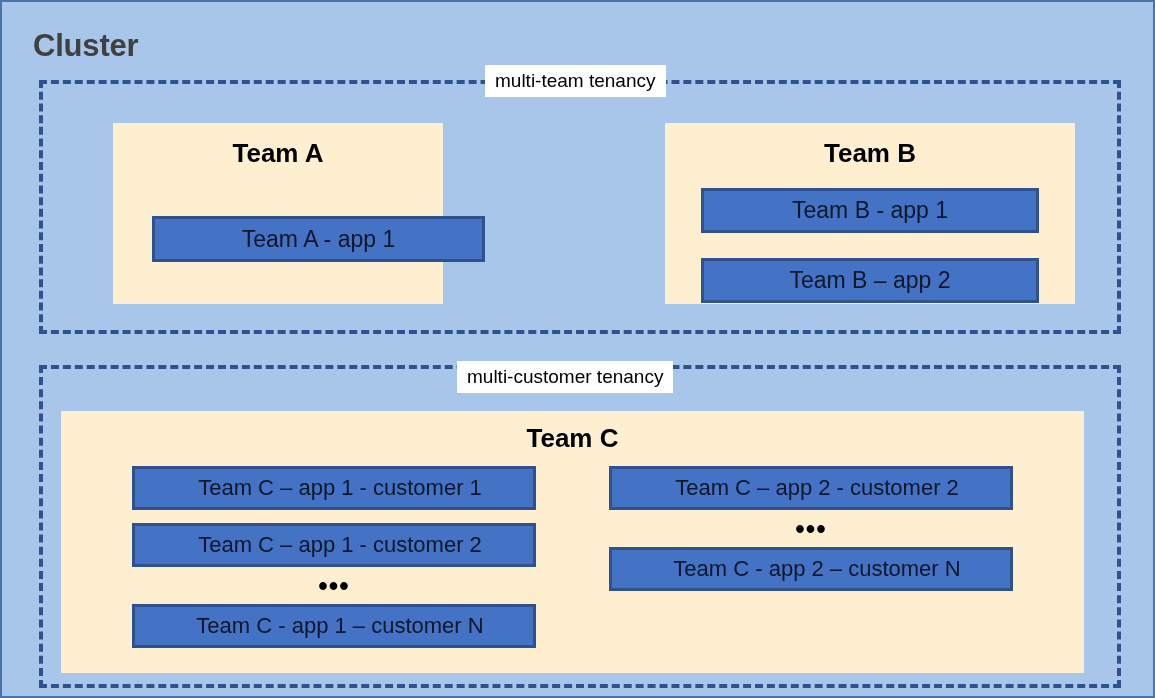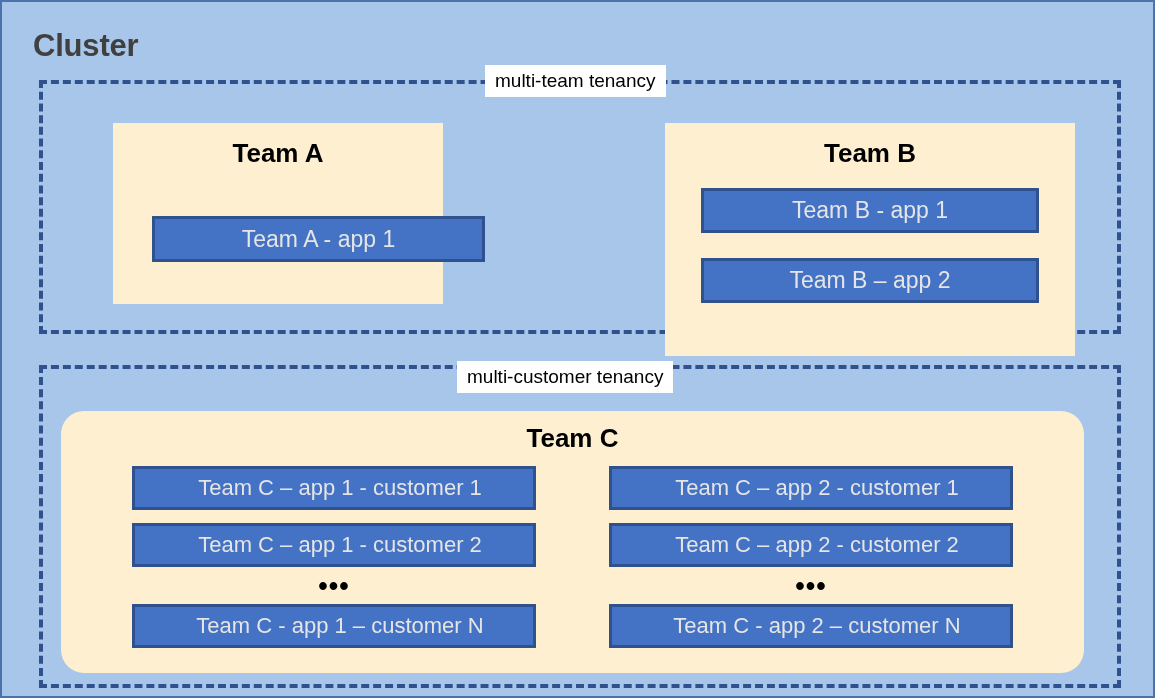--- a/index.html
+++ b/index.html
@@ -80,46 +80,45 @@
     left: 83px;
     top: 117px;
     width: 330px;
     height: 181px;
     margin-left: 24px;
   }
   #panel-team-b {
     left: 659px;
     top: 117px;
     width: 410px;
-    height: 233px;
+    height: 181px;
   }
   #panel-team-c {
     left: 55px;
     top: 405px;
     width: 1023px;
     height: 262px;
-    border-radius: 23px;
   }
   .team-title {
     text-align: center;
     font-size: 26px;
     font-weight: bold;
     color: #000000;
     line-height: 1;
   }
   #panel-team-a .team-title { margin-top: 17px; }
   #panel-team-b .team-title { margin-top: 17px; }
   #panel-team-c .team-title { margin-top: 14px; }
 
   
   .app-box {
     box-sizing: border-box;
     background: #4472c4;
     border: 3px solid #2f528f;
-    color: #e5e5e5;
+    color: #0f172a;
     font-size: 23px;
     display: flex;
     align-items: center;
     justify-content: center;
     line-height: 1;
   }
   
   #apps-team-a {
     position: absolute;
     left: 39px;
@@ -196,21 +195,20 @@
       <div class="teamc-columns">
 
         <div class="teamc-col">
           <div class="app-box">Team C – app 1 - customer 1</div>
           <div class="app-box">Team C – app 1 - customer 2</div>
           <div class="ellipsis">•••</div>
           <div class="app-box">Team C - app 1 – customer N</div>
         </div>
 
         <div class="teamc-col">
-          <div class="app-box">Team C – app 2 - customer 1</div>
           <div class="app-box">Team C – app 2 - customer 2</div>
           <div class="ellipsis">•••</div>
           <div class="app-box">Team C - app 2 – customer N</div>
         </div>
 
       </div>
     </div>
   </div>
 
   <div class="tenancy-label" id="label-multi-customer">multi-customer tenancy</div>

